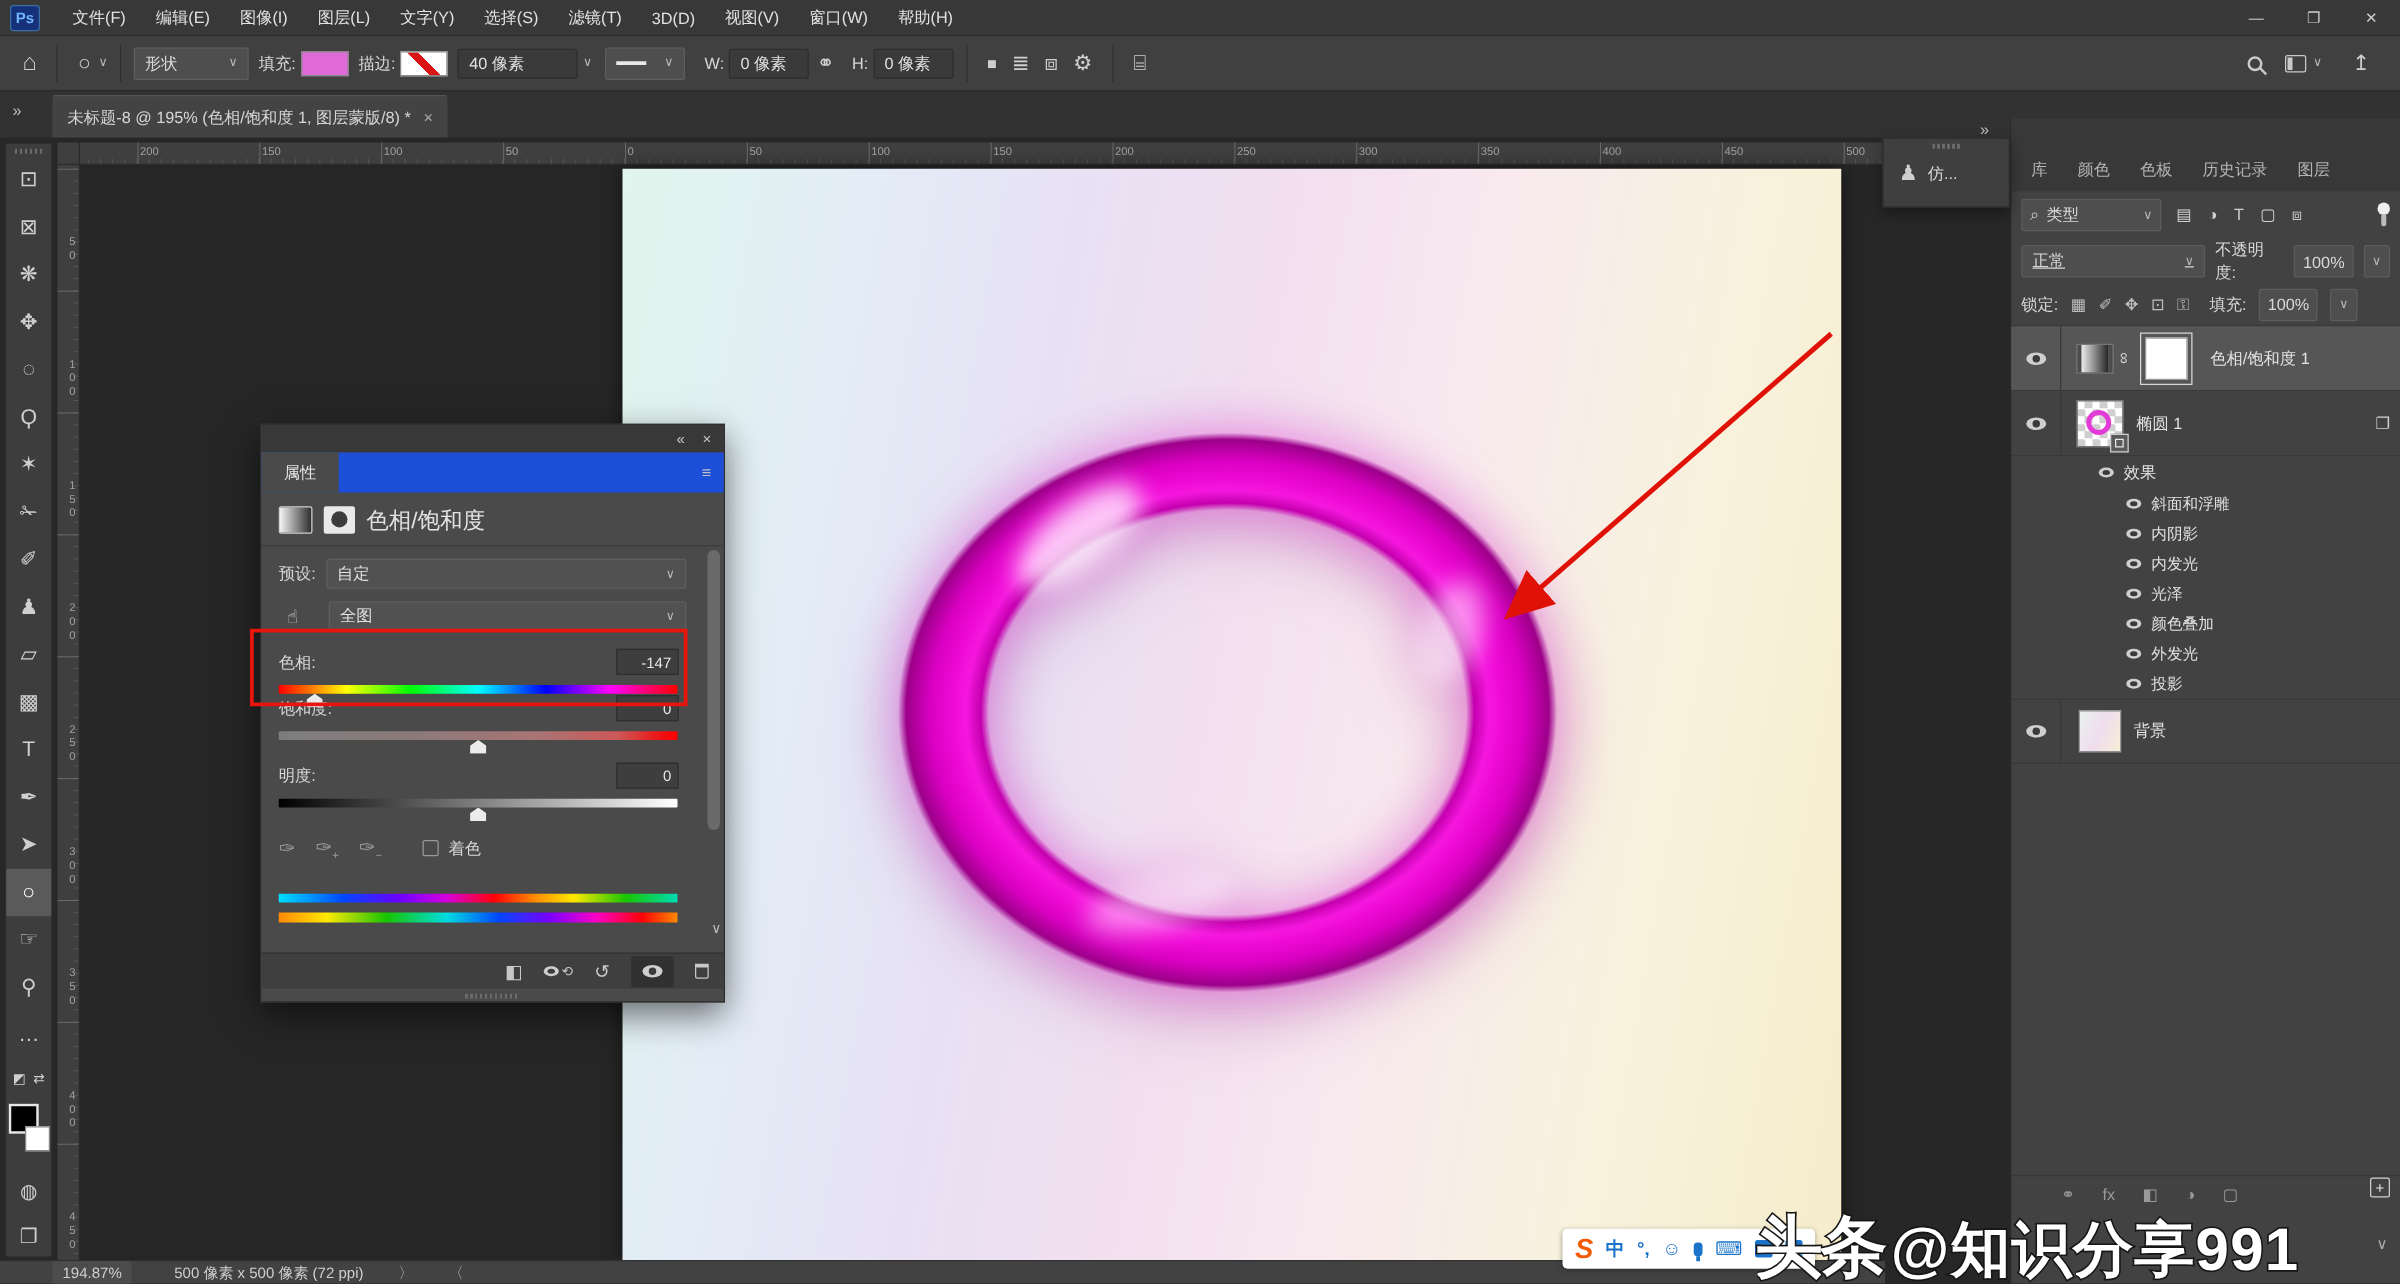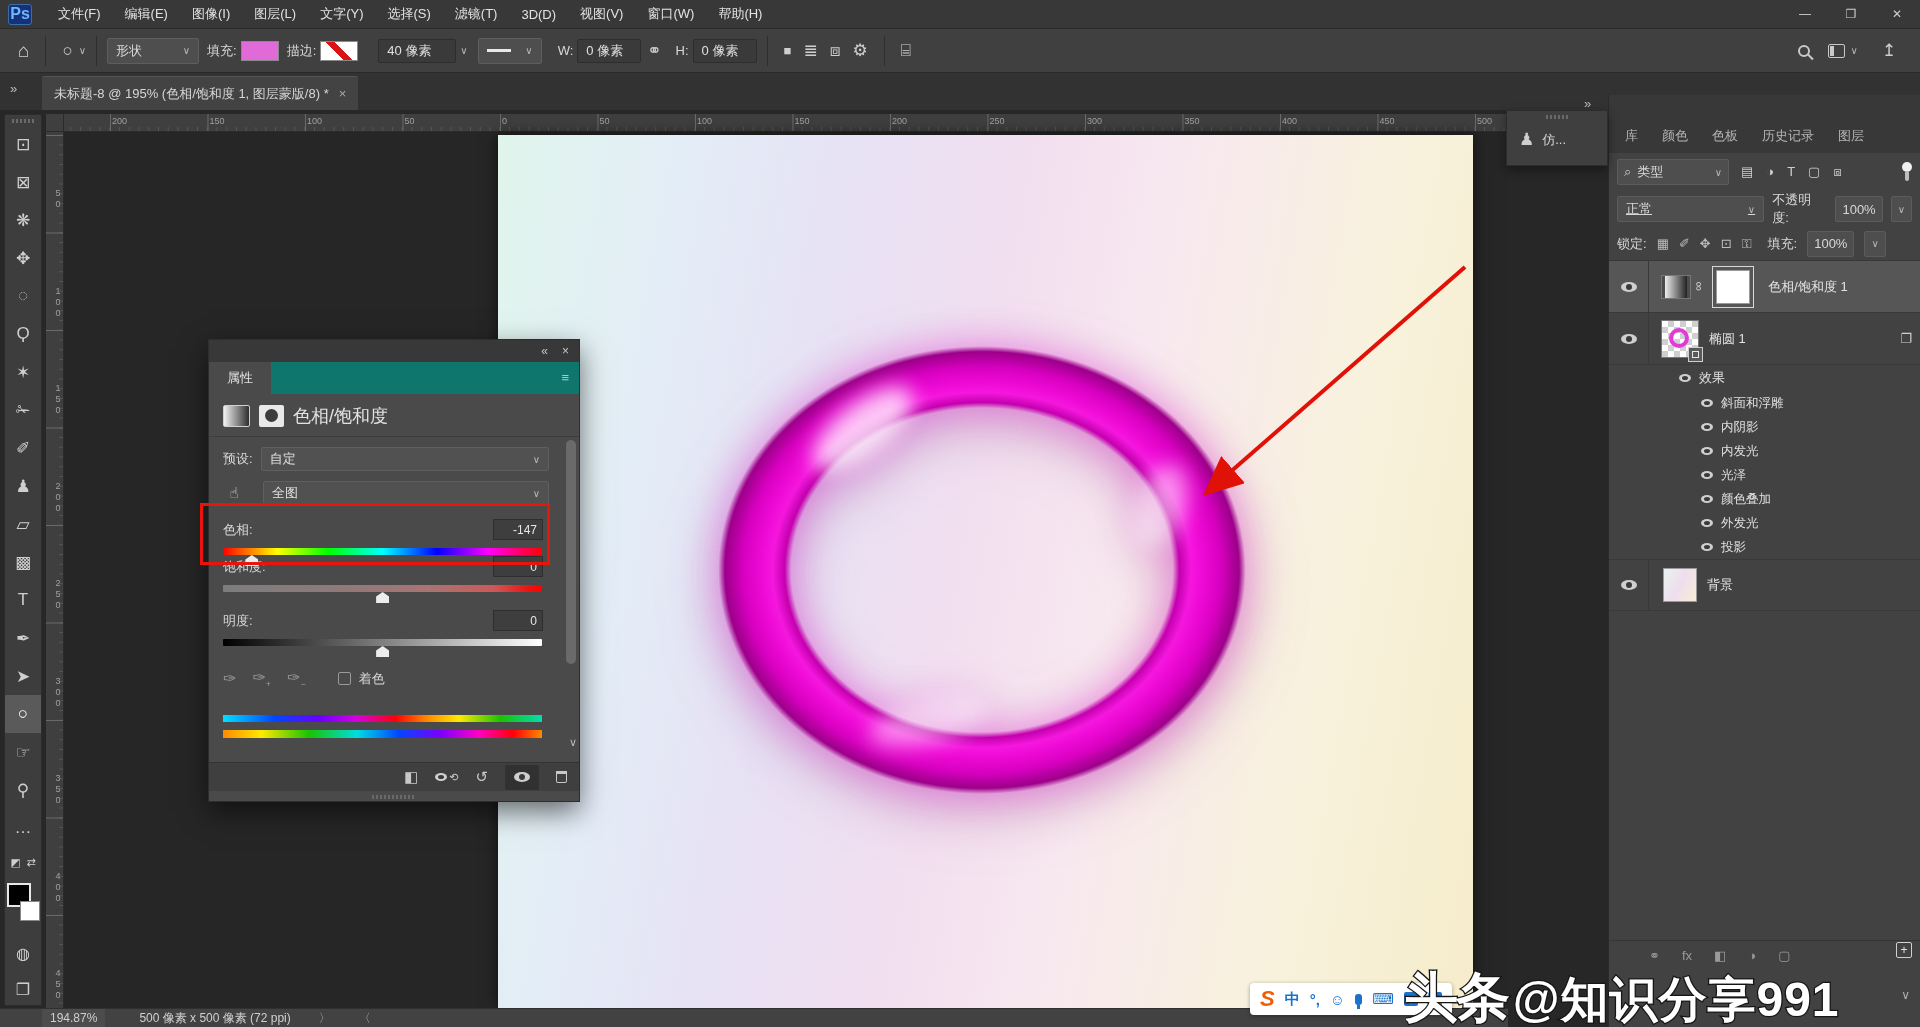--- a/index.html
+++ b/index.html
@@ -6,21 +6,21 @@
   html,body { width:1920px; height:1027px; }
   body {
     position:relative; overflow:hidden; background:#272727;
     font-family:"Liberation Sans","DejaVu Sans",sans-serif;
     color:#d8d8d8; font-size:13px;
   }
   
   .menu-bar { position:absolute; left:0; top:0; width:1920px; height:29px;
     background:#383838; display:flex; align-items:center; border-bottom:1px solid #2a2a2a; }
   .ps-logo { width:24px; height:21px; margin:0 14px 0 8px; background:#15317a; color:#6fb6ff;
-    border:1px solid #3a6ea5; border-radius:3px; font-size:16px; font-weight:bold;
+    border:1px solid #3a6ea5; border-radius:3px; font-size:12px; font-weight:bold;
     display:flex; align-items:center; justify-content:center; }
   .menu-items { display:flex; height:100%; }
   .menu-item { padding:0 12px; display:flex; align-items:center; color:#e2e2e2; }
   .win-controls { margin-left:auto; display:flex; height:100%; }
   .win-btn { width:46px; display:flex; align-items:center; justify-content:center; color:#cfcfcf; font-size:12px; }
   
   .options-bar { position:absolute; left:0; top:29px; width:1920px; height:44px;
     background:#404040; border-bottom:1px solid #2a2a2a; display:flex; align-items:center; }
   .ob-sep { width:1px; height:30px; background:#2e2e2e; margin:0 10px; }
   .ob-ico { color:#cfcfcf; font-size:17px; padding:0 6px; }
@@ -94,21 +94,21 @@
     background:#5a5a5a; border-radius:4px; }
   
   .anno-rect { position:absolute; left:200px; top:503px; width:350px; height:62px;
     border:3px solid #e8150c; z-index:60; }
   .anno-arrow { position:absolute; left:1180px; top:250px; z-index:40; }
   
   .props { position:absolute; left:208px; top:339px; width:372px; height:463px; z-index:50;
     background:#4a4a4a; border:1px solid #2e2e2e; box-shadow:0 10px 26px rgba(0,0,0,.55); }
   .pp-titlebar { height:22px; background:#383838; display:flex; align-items:center;
     justify-content:flex-end; gap:14px; padding-right:10px; color:#c6c6c6; font-size:12px; }
-  .pp-tabs { height:32px; background:#0f766e; display:flex; align-items:stretch; position:relative; }
+  .pp-tabs { height:32px; background:#1d4ed8; display:flex; align-items:stretch; position:relative; }
   .pp-tab { width:62px; background:#4a4a4a; display:flex; align-items:center; justify-content:center; color:#e4e4e4; }
   .pp-menu { position:absolute; right:10px; top:8px; color:#c0c0c0; }
   .pp-body { position:relative; padding:6px 30px 0 14px; }
   .pp-header { display:flex; align-items:center; gap:9px; height:32px; }
   .adj-icon { width:27px; height:22px; border:1px solid #d0d0d0; border-radius:2px;
     background:linear-gradient(90deg,#f2f2f2,#2e2e2e); }
   .mask-icon { width:25px; height:22px; background:#e9e9e9; border-radius:2px; position:relative; }
   .mask-icon::after { content:""; position:absolute; left:6px; top:4px; width:13px; height:13px;
     border-radius:50%; background:#3c3c3c; }
   .pp-title { font-size:18px; color:#e2e2e2; }
@@ -280,21 +280,21 @@
   <span class="chev">∨</span>
   <span class="ob-sep"></span>
   <div class="ob-select" style="width:92px">
     <span>形状</span>
     <span class="chev" style="margin-left:auto">∨</span>
   </div>
   <span class="ob-label">填充:</span>
   <span class="swatch-fill" style="background:#e06ad8"></span>
   <span class="ob-label">描边:</span>
   <span class="swatch-stroke"></span>
-  <div class="ob-input" style="width:78px;margin-left:20px">
+  <div class="ob-input" style="width:96px;margin-left:8px">
     <span>40 像素</span>
   </div>
   <span class="chev" style="margin-left:4px">∨</span>
   <div class="ob-select" style="width:64px;margin-left:10px">
     <span class="line-sample"></span>
     <span class="chev" style="margin-left:auto">∨</span>
   </div>
   <span class="ob-label" style="margin-left:16px">W:</span>
   <div class="ob-input" style="width:64px">
     <span>0 像素</span>

